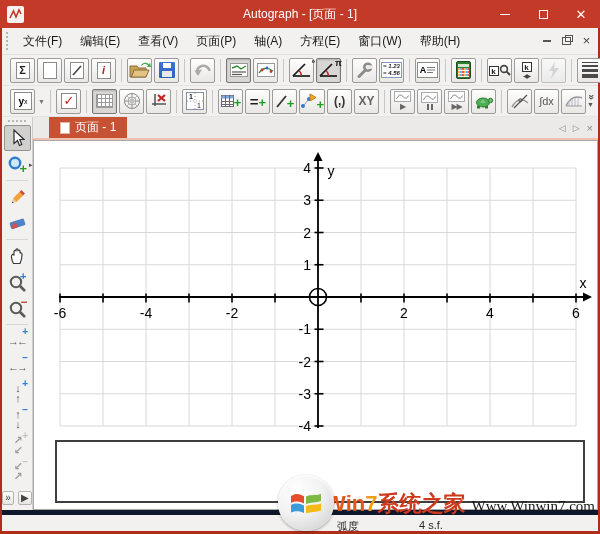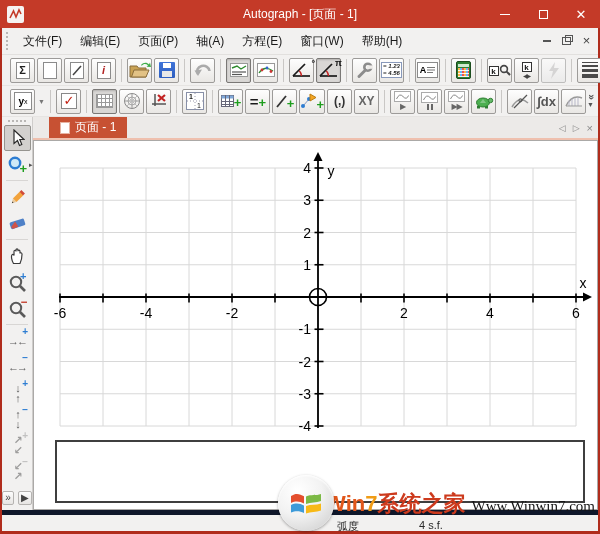--- a/index.html
+++ b/index.html
@@ -149,20 +149,21 @@
           <span>✕</span>
         </span>
     </span>
   </div>
 
   <div class="menubar">
     <span class="grip-v"></span>
     <span style="display:flex">
         <span class="menu-item">文件(F)</span>
         <span class="menu-item">编辑(E)</span>
+        <span class="menu-item">查看(V)</span>
         <span class="menu-item">页面(P)</span>
         <span class="menu-item">轴(A)</span>
         <span class="menu-item">方程(E)</span>
         <span class="menu-item">窗口(W)</span>
         <span class="menu-item">帮助(H)</span>
       </span>
     <span class="mdi">
       <i class="mdi-min"></i>
       <i class="mdi-restore">
           <i></i>
@@ -456,21 +457,21 @@
         </span>
         <span class="tbsep"></span>
         <span class="tbtn">
           <svg width="20" height="17">
             <path d="M2 14 Q9 2 18 10" fill="none" stroke="#999" stroke-width="1.5"></path>
             <line x1="4" y1="15" x2="17" y2="2" stroke="#555" stroke-width="1.2"></line>
             <circle cx="10.5" cy="7.3" r="1.6" fill="none" stroke="#555"></circle>
           </svg>
         </span>
         <span class="tbtn">
-          <span class="txtic" style="font-weight:bold;font-size:13px;color:#555">∫dx</span>
+          <span class="txtic" style="font-weight:normal;font-size:11px;color:#555">∫dx</span>
         </span>
         <span class="tbtn">
           <svg width="20" height="16">
             <path d="M2 13 Q8 1 18 5" fill="none" stroke="#999" stroke-width="1.4"></path>
             <line x1="5" y1="13" x2="5" y2="7.6" stroke="#b7b7c8"></line>
             <line x1="8" y1="13" x2="8" y2="5.8" stroke="#b7b7c8"></line>
             <line x1="11" y1="13" x2="11" y2="5" stroke="#b7b7c8"></line>
             <line x1="14" y1="13" x2="14" y2="4.8" stroke="#b7b7c8"></line>
             <line x1="2" y1="13" x2="18" y2="13" stroke="#999"></line>
           </svg>

